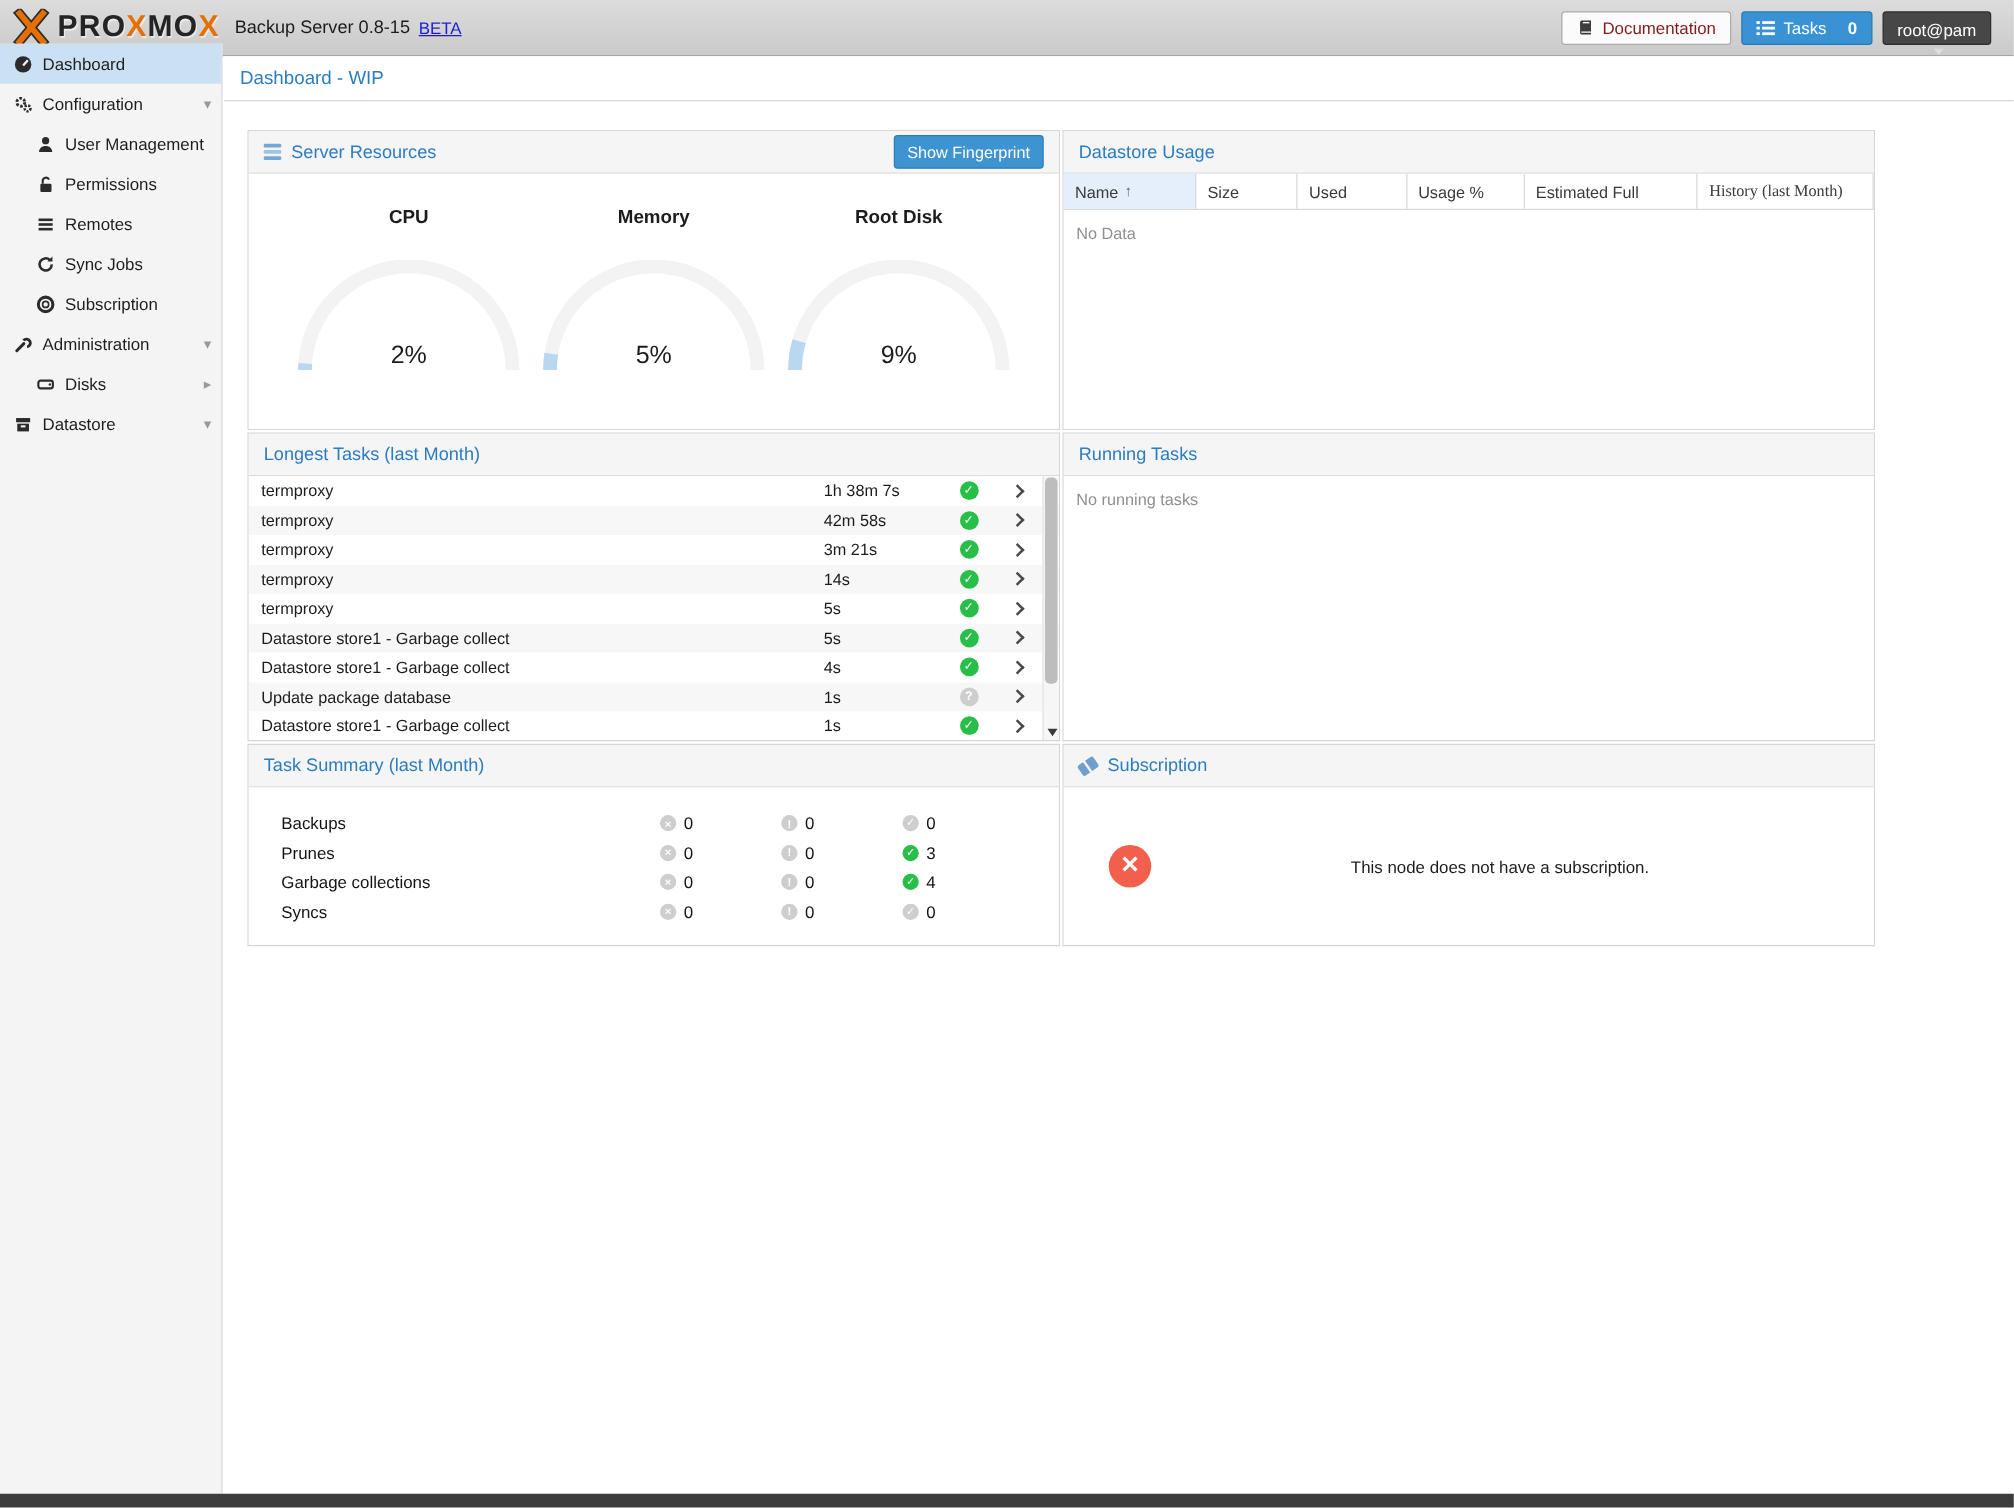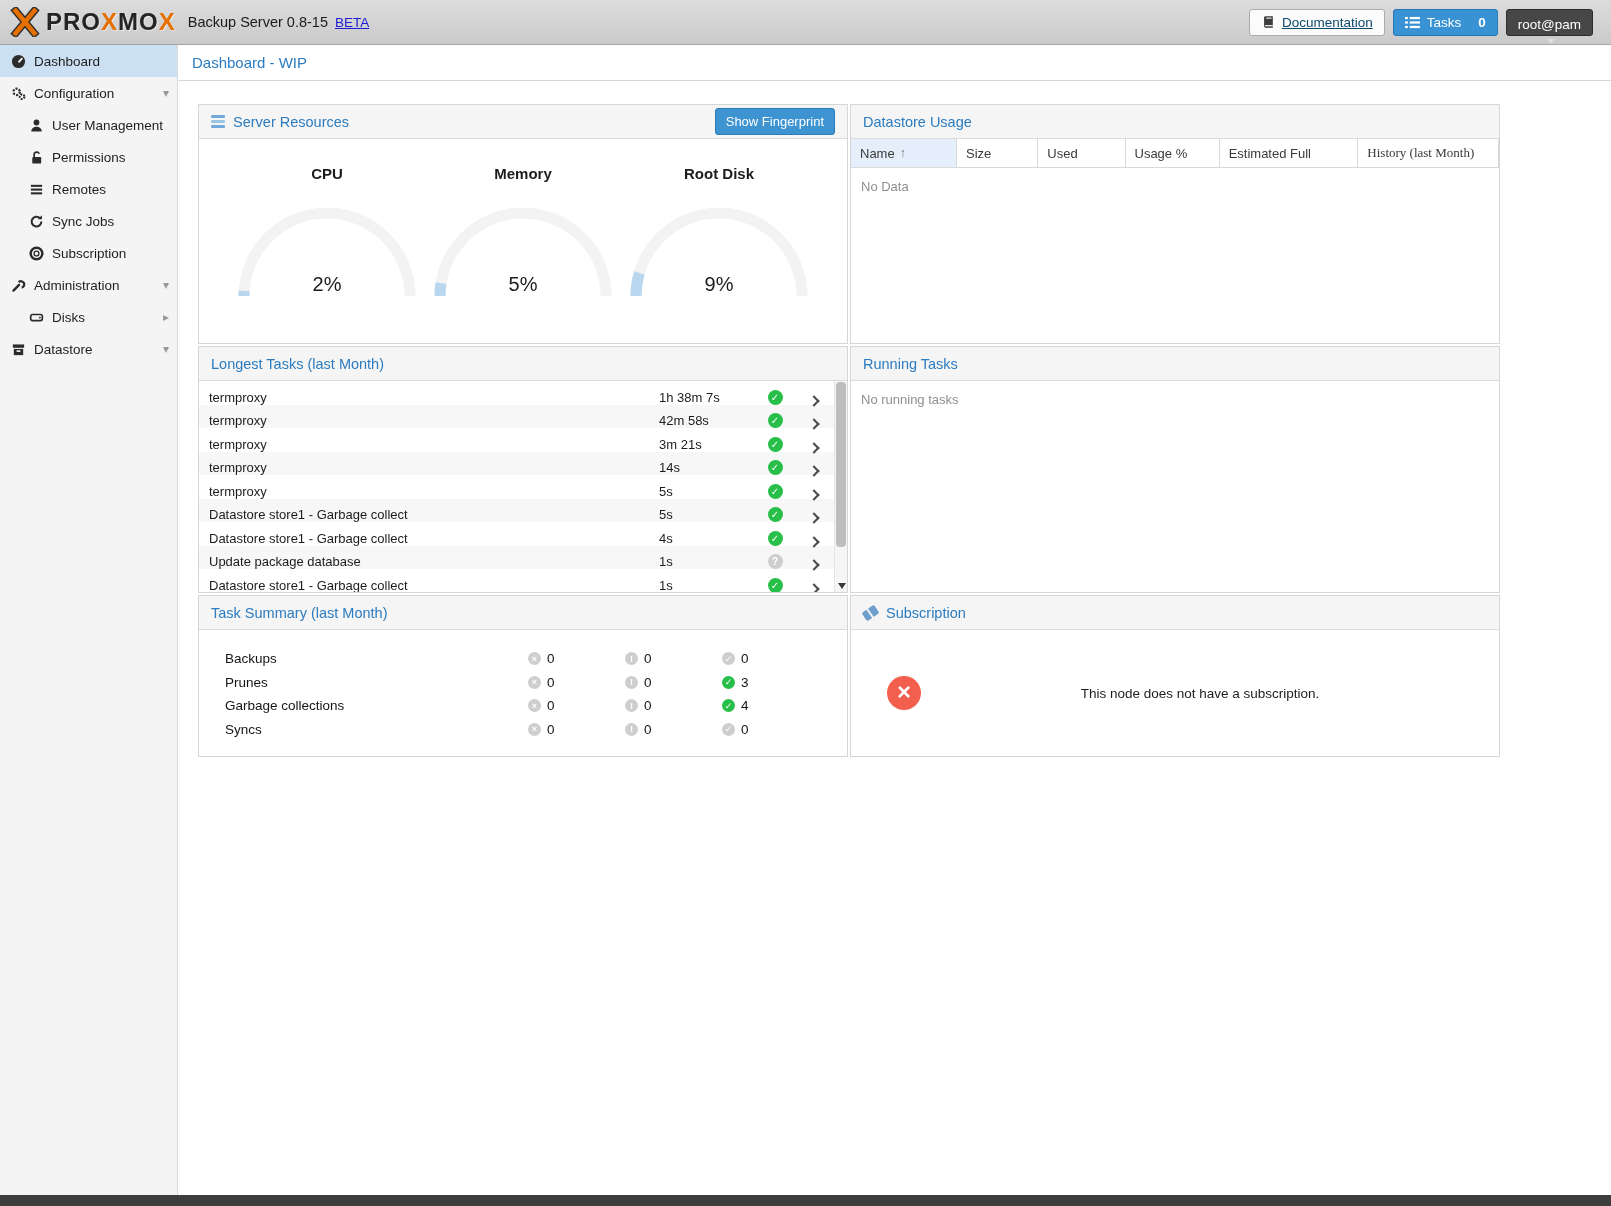--- a/index.html
+++ b/index.html
@@ -21,29 +21,29 @@
   #brand { font-size:24px; font-weight:bold; letter-spacing:1px; color:#242424;
            text-shadow:1px 1px 0 rgba(255,255,255,.5); }
   #brand .ox { color:#e57000; }
   #subtitle { font-size:14.5px; color:#1b1b1b; margin-left:12px; }
   #beta { font-size:13.5px; color:#1b1bd4; text-decoration:underline; margin-left:7px; cursor:pointer;text-align:center; }
   #topbar-right { margin-left:auto; display:flex; align-items:center; gap:8px; padding-right:8px; }
   .tb-btn {
     height:27px; display:flex; align-items:center; gap:7px;
     border-radius:3px; padding:0 11px; font-size:13.5px; cursor:pointer;
   }
-  .tb-doc { background:#fbfbfb; border:1px solid #ababab; color:#0c4a6e;text-decoration:underline; }
+  .tb-doc { background:#fbfbfb; border:1px solid #ababab; color:#7f1d1d; }
   .tb-tasks { background:#3892d4; border:1px solid #2679b5; color:#fff; }
   .tb-tasks .count { font-weight:bold; margin-left:10px; }
   .tb-user { background:#474747; border:1px solid #2d2d2d; color:#fff;flex-direction:column; }
   .chev-down { width:0; height:0; border-left:4px solid transparent; border-right:4px solid transparent;
                border-top:5px solid #dedede; margin-left:4px; }
   
   #sidebar {
-    position:absolute; left:0; top:45px; width:178px; bottom:11px;
+    position:absolute; left:0; top:35px; width:178px; bottom:11px;
     background:#f4f4f4; border-right:1px solid #dadada;
   }
   .side-item {
     position:relative; height:32px; display:flex; align-items:center;
     padding-left:10px; font-size:13.5px; color:#1e1e1e; cursor:pointer;
   }
   .side-item.indent { padding-left:28px; }
   .side-item.selected { background:#cbe1f3; }
   .side-item .s-icon { width:17px; height:16px; margin-right:7px; display:inline-flex;
                        align-items:center; justify-content:center; flex:none; }
@@ -87,21 +87,21 @@
   .gauge-value { position:absolute; left:0; right:0; bottom:6px; font-size:20px; color:#1c1c1c; }
   
   .ds-cols { display:flex; height:29px; border-bottom:1px solid #d9d9d9; background:#fff; }
   .ds-col { font-size:13px; color:#3a3a3a; display:flex; align-items:center;
             padding-left:9px; border-right:1px solid #d9d9d9; cursor:pointer; }
   .ds-col.sorted { background:#e4effb; }
   .ds-col .sort-arrow { color:#6b6b6b; margin-left:5px; font-size:12px; }
   .empty-text { font-size:13px; color:#8f8f8f; padding:11px 10px; }
   
   #task-list { position:absolute; inset:0; overflow:hidden; }
-  .task-row { display:flex; align-items:flex-end; height:23.5px; font-size:13px; color:#1c1c1c; }
+  .task-row { display:flex; align-items:center; height:23.5px; font-size:13px; color:#1c1c1c; }
   .task-row:nth-child(even) { background:#f7f7f7; }
   .task-name { width:460px; padding-left:10px; white-space:nowrap; overflow:hidden; }
   .task-dur { width:100px; }
   .task-status { width:32px; display:flex; justify-content:center; }
   .task-open { width:45px; display:flex; justify-content:center; }
   .chevron-right { width:8px; height:8px; border-top:2.5px solid #4a4a4a; border-right:2.5px solid #4a4a4a;
                    transform:rotate(45deg); cursor:pointer; }
   .circle { border-radius:50%; color:#fff; display:inline-flex; align-items:center; justify-content:center;
             font-weight:bold; }
   .c15 { width:15px; height:15px; font-size:10px; }

